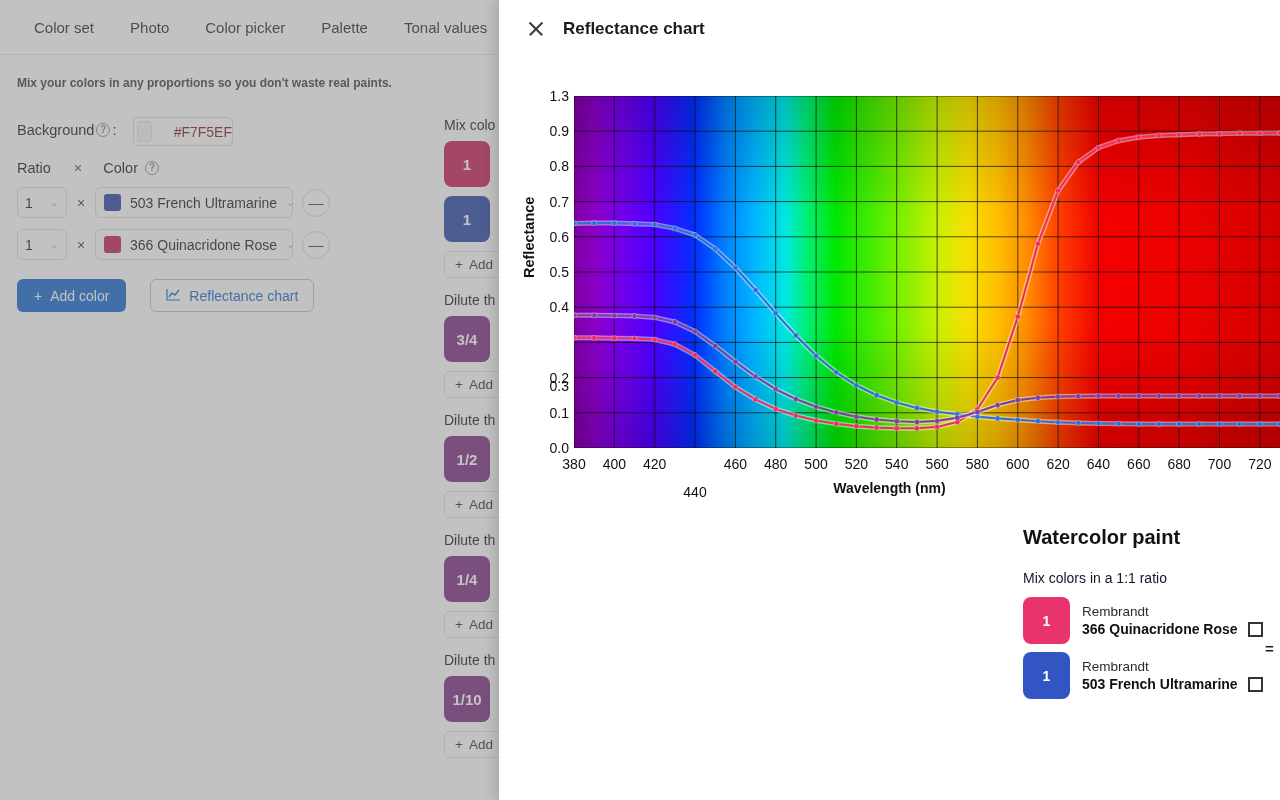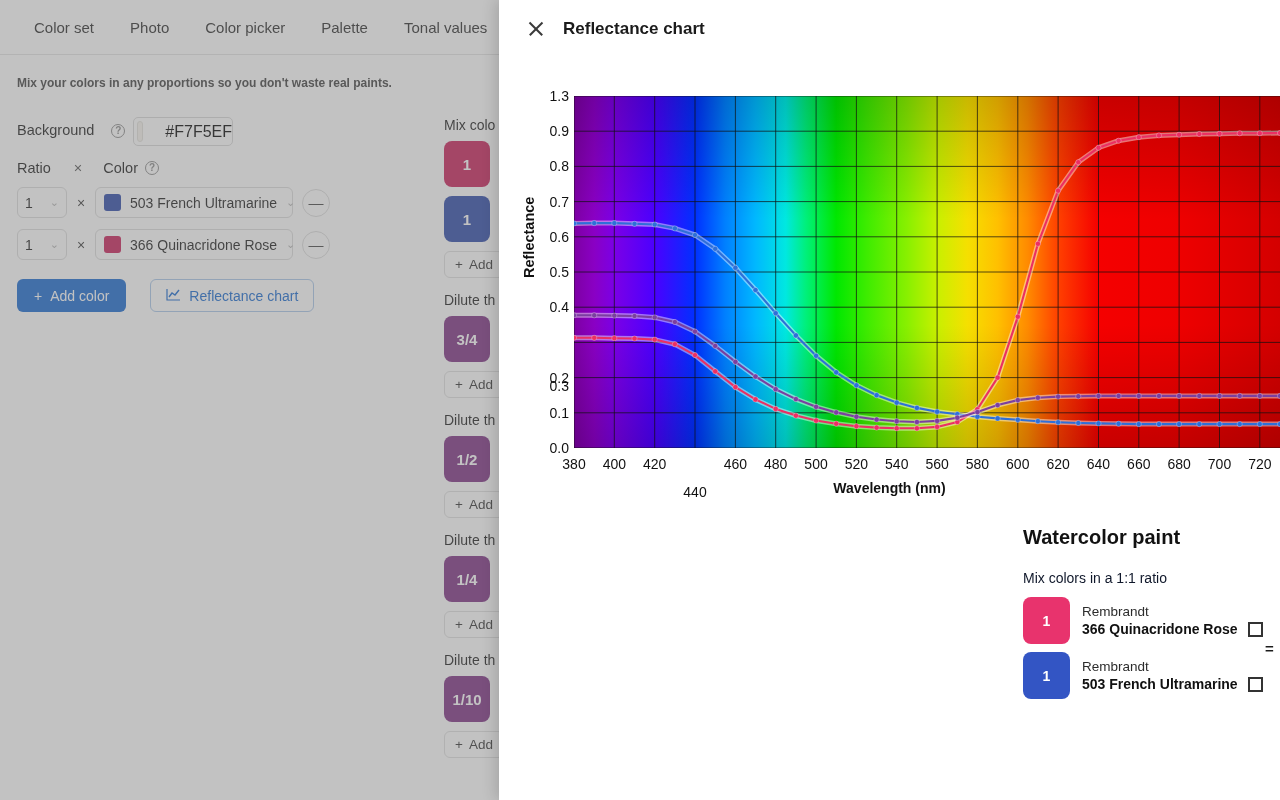--- a/index.html
+++ b/index.html
@@ -23,37 +23,37 @@
   .tab {
     font-size: 15px; color: #2b2b2b; padding: 0 18px; height: 55px;
     display: flex; align-items: center; white-space: nowrap;
   }
   .intro-text {
     position: absolute; left: 17px; top: 76px;
     font-size: 12px; font-weight: bold; color: #404040;
   }
   .bg-row-label {
     position: absolute; left: 17px; top: 122px;
-    font-size: 14.5px; color: #1b1b1b; display: flex; align-items: flex-end; gap: 17px;
+    font-size: 14.5px; color: #1b1b1b; display: flex; align-items: center; gap: 2px;
   }
   .help-icon {
     display: inline-block; width: 14px; height: 14px; border-radius: 50%;
     border: 1.3px solid #8b8b8b; color: #8b8b8b; font-size: 10px;
     line-height: 11.5px; text-align: center; font-weight: bold;
   }
   .bg-swatch-field {
     position: absolute; left: 133px; top: 117px;
     width: 100px; height: 29px; border: 1px solid #d9d9d9; border-radius: 5px;
     display: flex; align-items: center; background: #fff;
   }
   .bg-swatch {
     width: 23px; height: 21px; margin-left: 3px; border-radius: 3px;
     background: #f7f5ef; border: 1px solid #e4e2dc;
   }
-  .bg-hex { font-size: 16px; color: #000000; margin-left: 22px; }
+  .bg-hex { font-size: 14px; color: #7f1d1d; margin-left: 22px; }
 
   .ratio-header {
     position: absolute; left: 17px; top: 160px;
     font-size: 14.5px; color: #1b1b1b;
     display: flex; align-items: center; gap: 7px;
   }
   .ratio-header .x { color: #555; padding: 0 14px 0 16px; }
 
   .color-row { position: absolute; left: 17px; display: flex; align-items: center; gap: 9px; }
   .row1 { top: 187px; }

